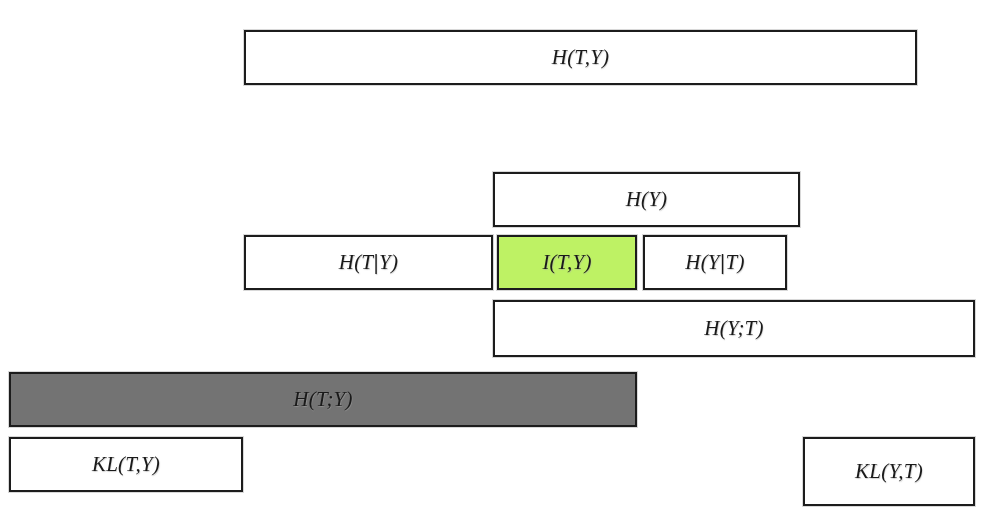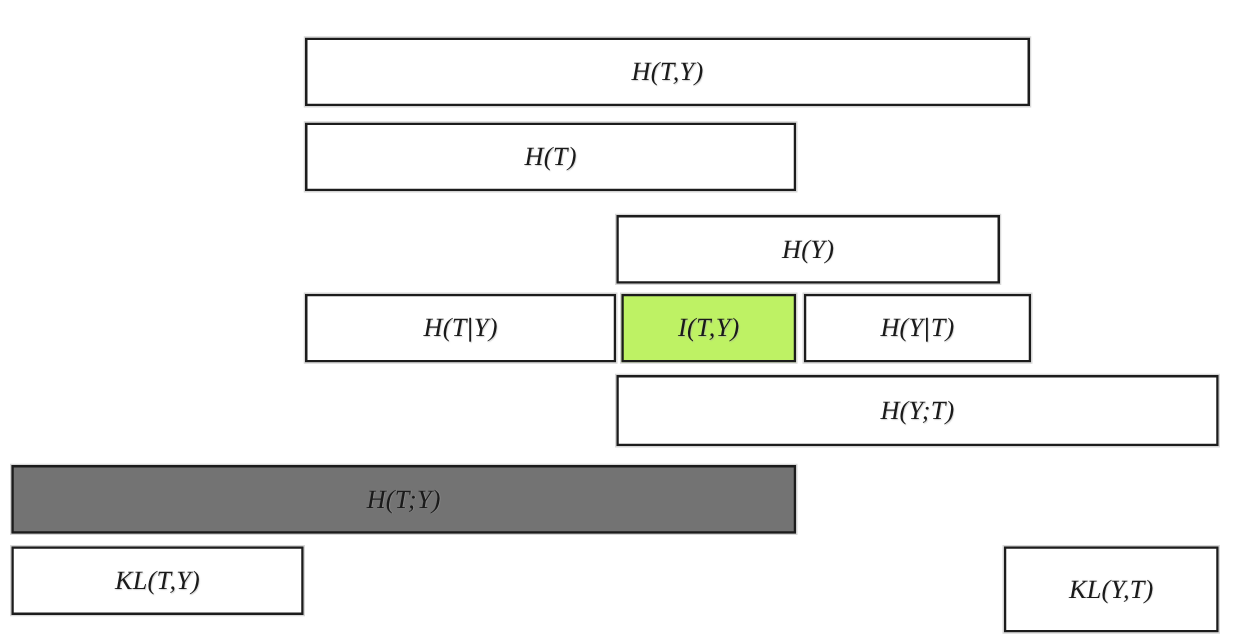--- a/index.html
+++ b/index.html
@@ -48,43 +48,40 @@
     font-style: normal;
     font-weight: bold;
     padding: 0 0.5px;
   }
 </style>
 </head>
 <body>
 
 <div id="diagram" style="background: rgb(255, 255, 255);">
 
-  <div class="box" style="left: 244px; top: 30px; width: 580px; height: 55px; border-color: rgb(28, 28, 28); background: rgb(255, 255, 255);">
+  <div class="box" style="left: 244px; top: 30px; width: 673px; height: 55px; border-color: rgb(28, 28, 28); background: rgb(255, 255, 255);">
     <span class="label" style="color: rgb(26, 26, 26);">H(T,Y)</span>
   </div>
 
-  <div class="box" style="left: 244px; top: 98px; width: 393px; height: 55px; border-color: rgb(28, 28, 28); background: rgb(255, 255, 255);">
-    <span class="label" style="color: rgb(26, 26, 26);">H(T)</span>
-  </div>
 
   <div class="box" style="left: 493px; top: 172px; width: 307px; height: 55px; border-color: rgb(28, 28, 28); background: rgb(255, 255, 255);">
     <span class="label" style="color: rgb(26, 26, 26);">H(Y)</span>
   </div>
 
   <div class="box" style="left: 244px; top: 235px; width: 249px; height: 55px; border-color: rgb(28, 28, 28); background: rgb(255, 255, 255);">
     <span class="label" style="color: rgb(26, 26, 26);">
       <span>H(T</span><span class="bar">|</span><span>Y)</span>
     </span>
   </div>
 
   <div class="box" style="left: 497px; top: 235px; width: 140px; height: 55px; border-color: rgb(28, 28, 28); background: #bef264;">
     <span class="label" style="color: rgb(26, 26, 26);">I(T,Y)</span>
   </div>
 
-  <div class="box" style="left: 643px; top: 235px; width: 182px; height: 55px; border-color: rgb(28, 28, 28); background: rgb(255, 255, 255);">
+  <div class="box" style="left: 643px; top: 235px; width: 144px; height: 55px; border-color: rgb(28, 28, 28); background: rgb(255, 255, 255);">
     <span class="label" style="color: rgb(26, 26, 26);">
       <span>H(Y</span><span class="bar">|</span><span>T)</span>
     </span>
   </div>
 
   <div class="box" style="left: 493px; top: 300px; width: 482px; height: 57px; border-color: rgb(28, 28, 28); background: rgb(255, 255, 255);">
     <span class="label" style="color: rgb(26, 26, 26);">H(Y;T)</span>
   </div>
 
   <div class="box" style="left: 9px; top: 372px; width: 628px; height: 55px; border-color: rgb(28, 28, 28); background: #737373;">

